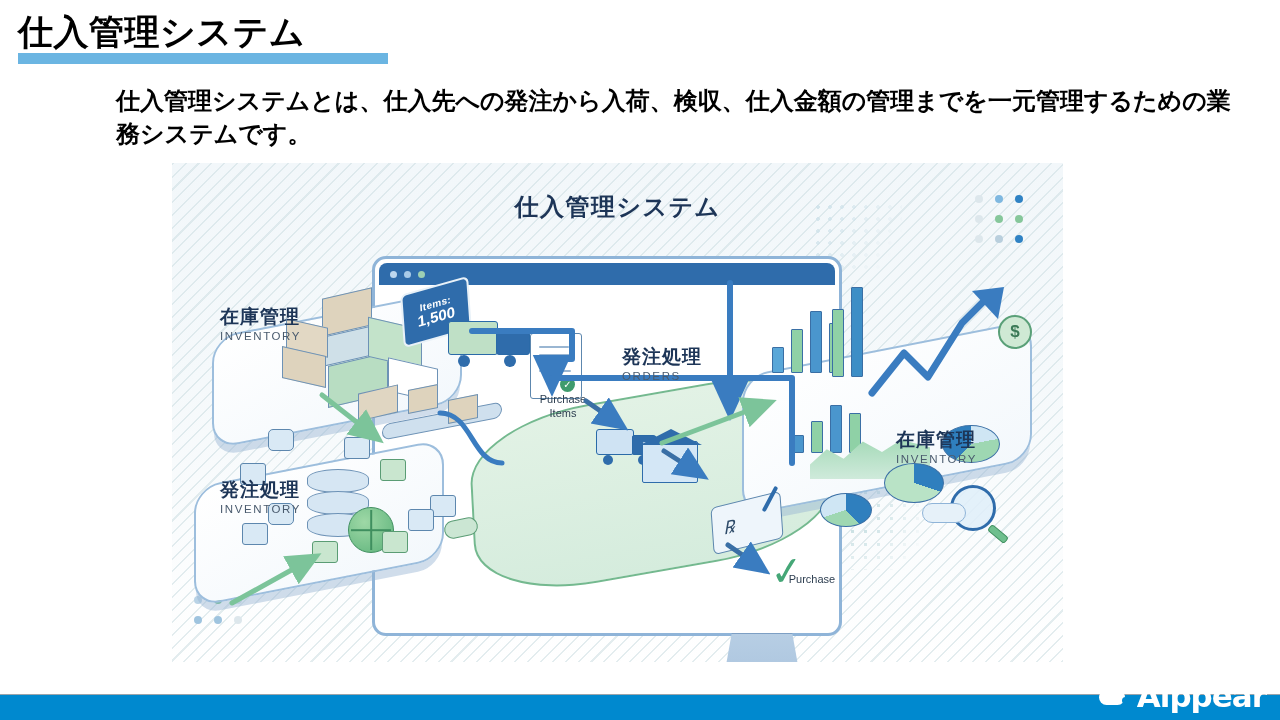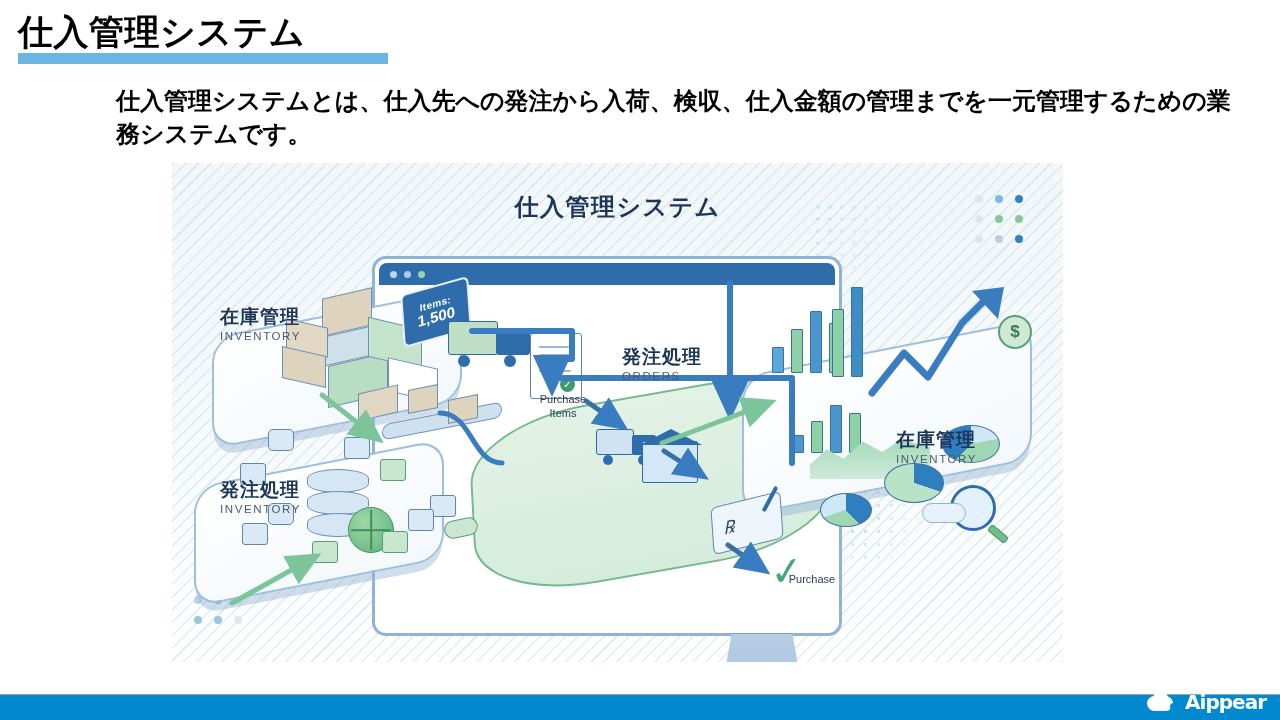--- a/index.html
+++ b/index.html
@@ -195,21 +195,21 @@
   .footer-bar { position:absolute; left:0; bottom:0; width:1280px; height:25px; background:#0089cf; }
   .footer-line { position:absolute; left:0; bottom:25px; width:1280px; height:1.5px; background:#9aa4ab; }
   .logo { position:absolute; right:14px; bottom:6px; display:flex; align-items:center; gap:4px; }
   .logo .cloud { position:relative; width:34px; height:22px; }
   .logo .cloud .c1 { position:absolute; left:0; bottom:2px; width:26px; height:15px;
                      background:#ffffff; border-radius:12px; }
   .logo .cloud .c2 { position:absolute; left:6px; top:0; width:15px; height:15px;
                      background:#ffffff; border-radius:50%; }
   .logo .cloud .dot { position:absolute; right:4px; bottom:3px; width:7px; height:7px;
                       border-radius:50%; background:#0089cf; }
-  .logo .wordmark { font-size:20px; font-weight:bold; color:#ffffff;
+  .logo .wordmark { font-size:31px; font-weight:bold; color:#ffffff;
                     letter-spacing:-1px; font-family:"DejaVu Sans",sans-serif; }
 </style>
 </head>
 <body>
 
 <div class="slide-title-wrap">
   <div class="slide-title">仕入管理システム</div>
   <div class="title-underline"></div>
 </div>
 

